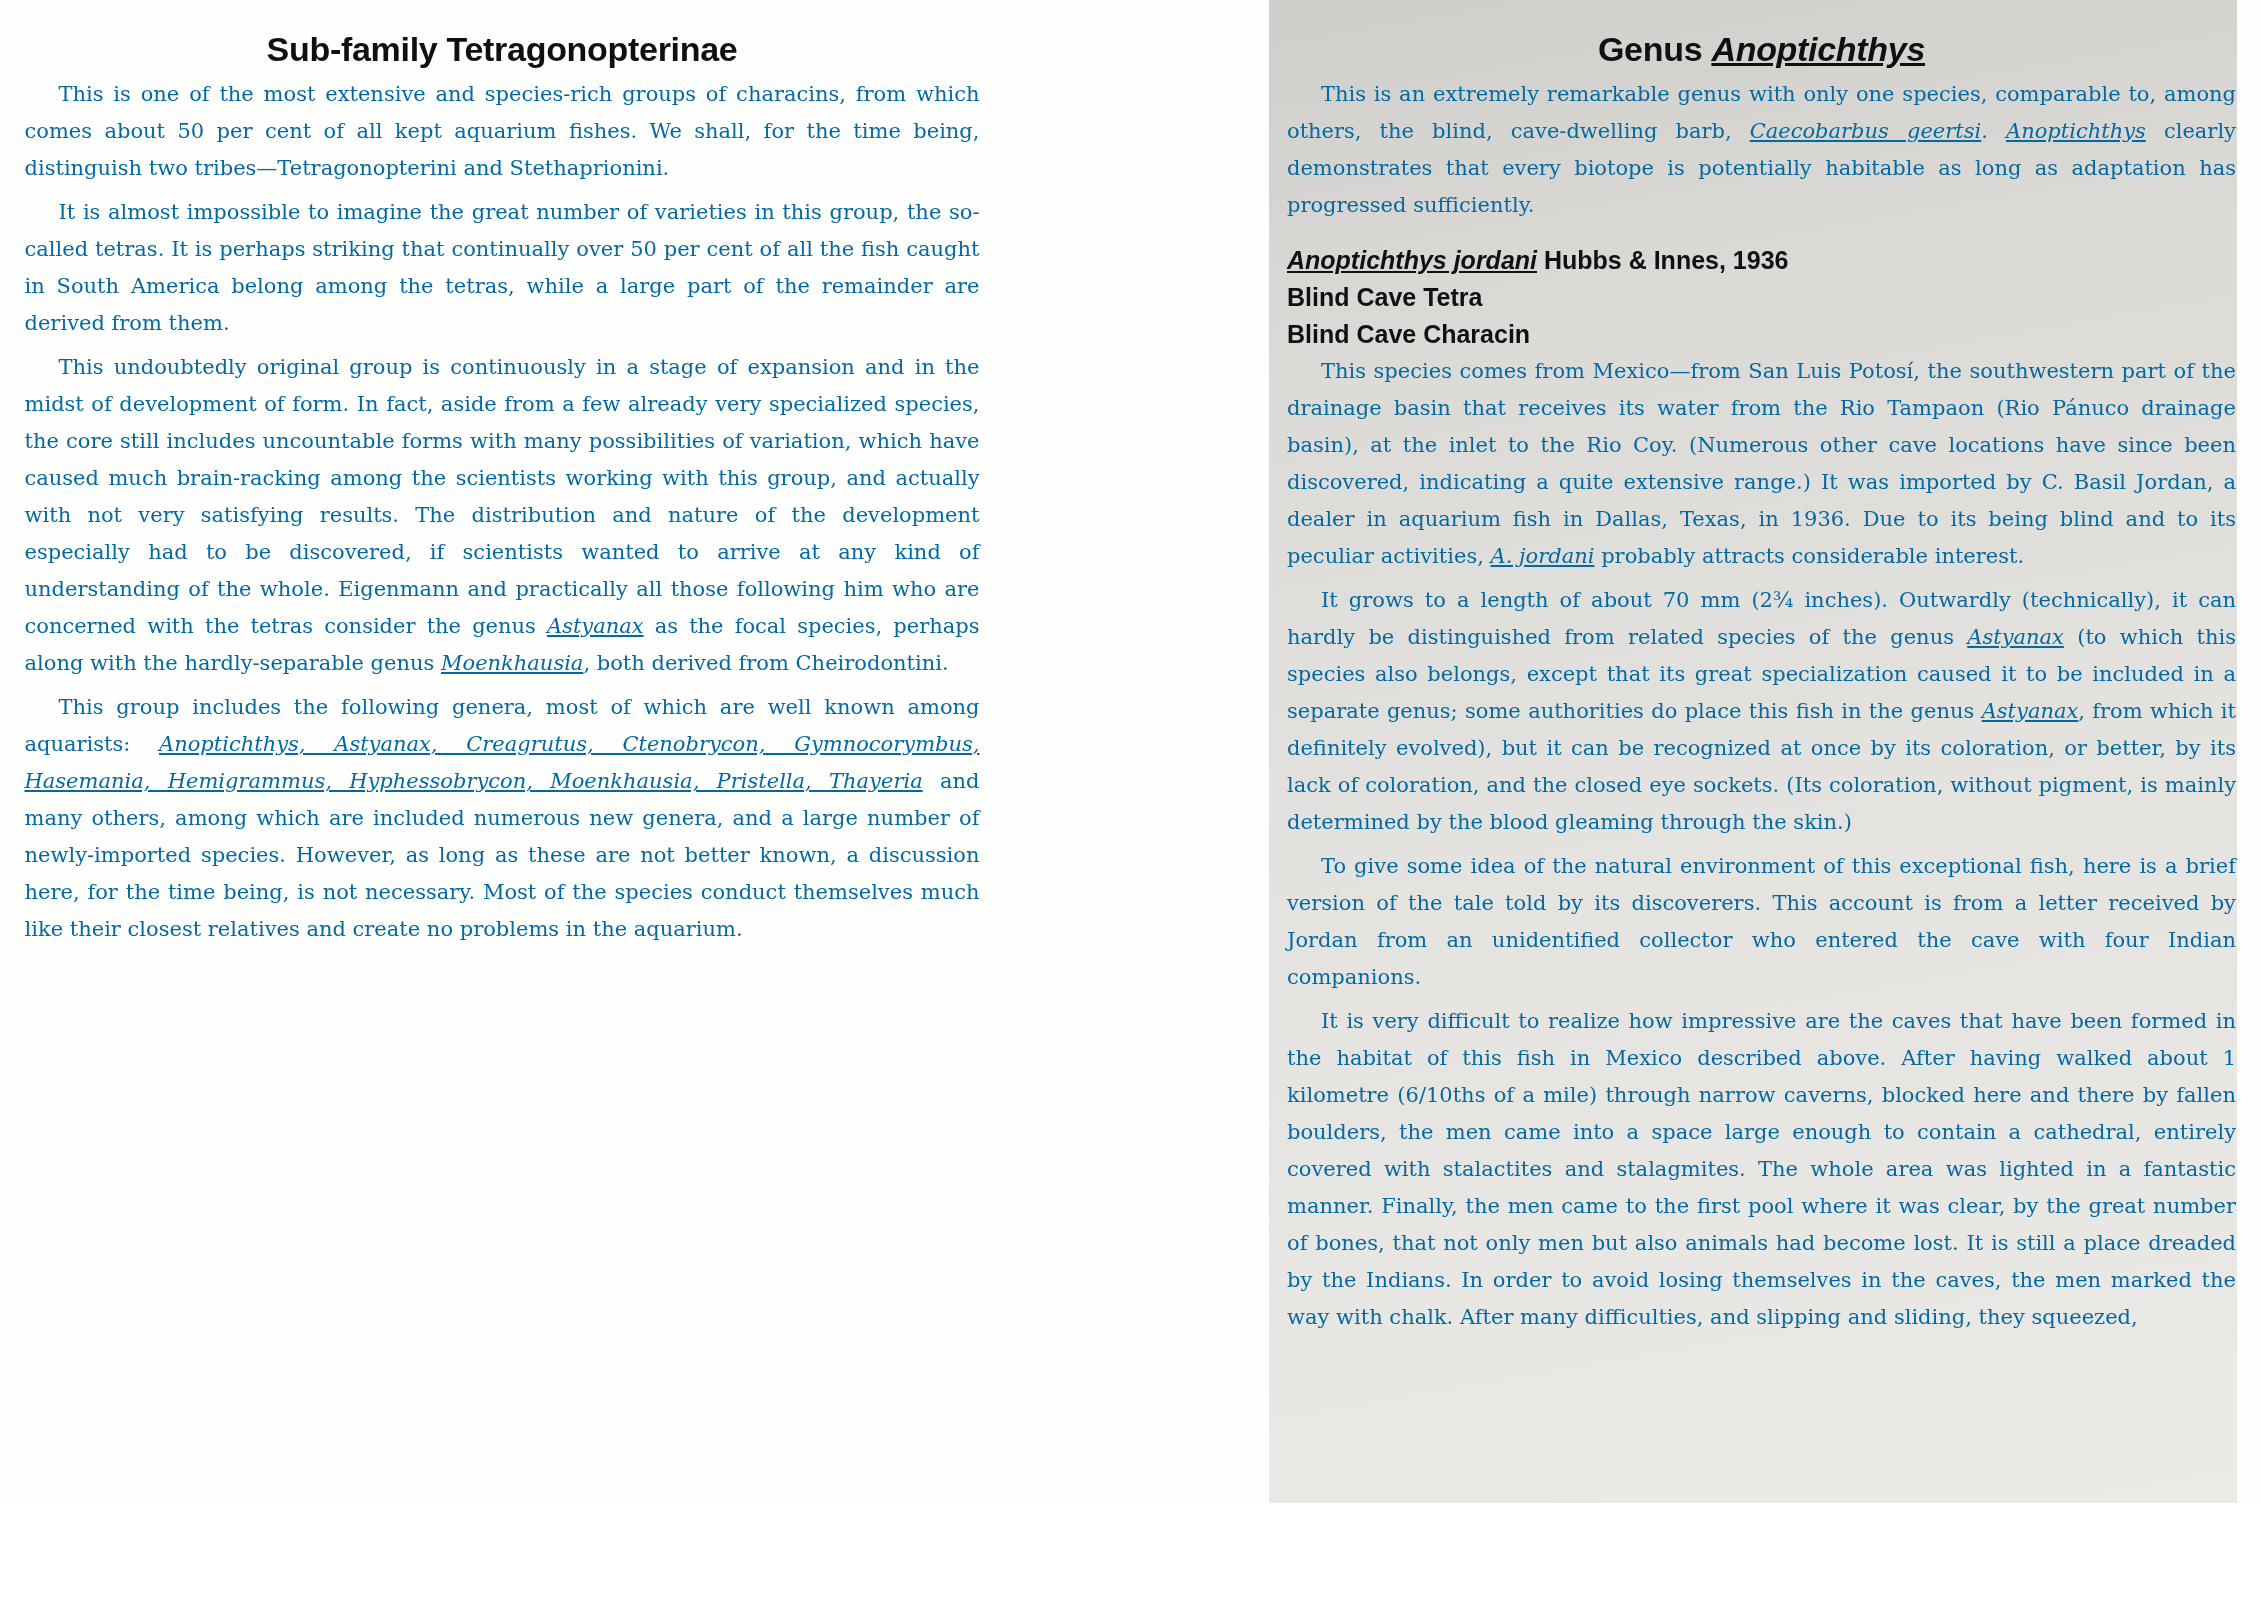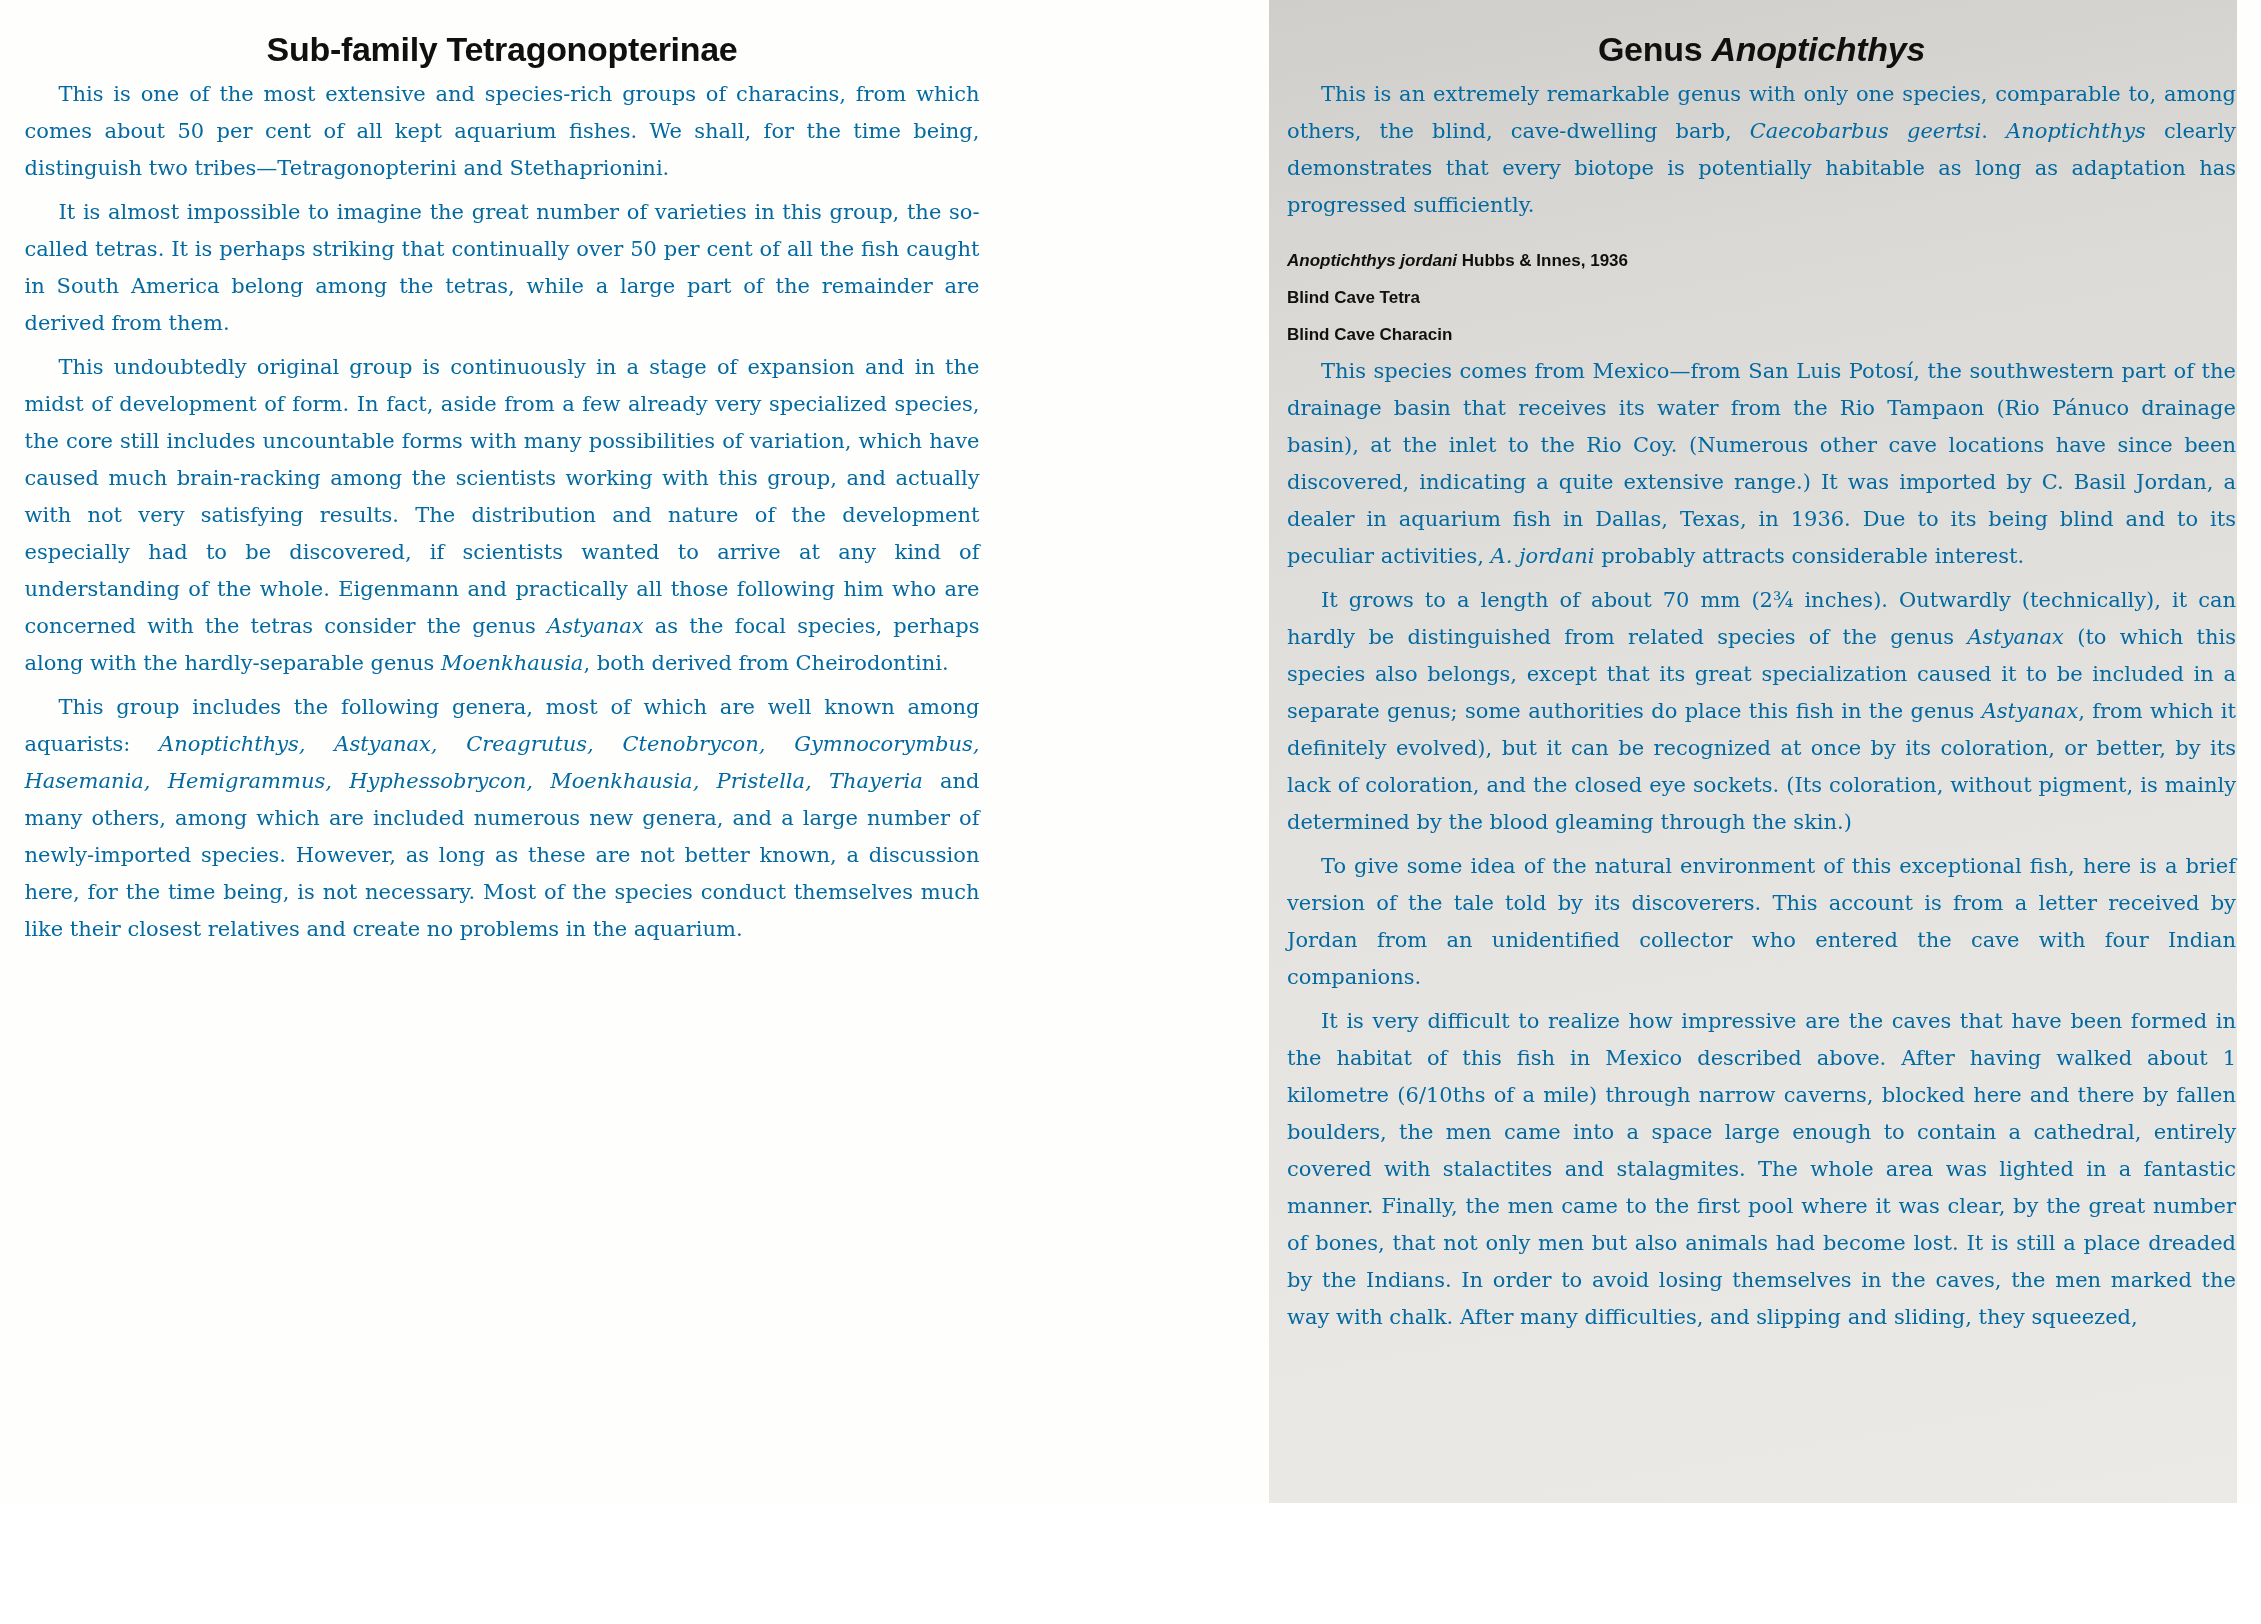--- a/index.html
+++ b/index.html
@@ -14,25 +14,25 @@
   .col-left{left:24.5px;width:955px;}
   .col-right{left:1287px;width:949px;}
   .page-heading{font-family:"Liberation Sans",sans-serif;font-weight:bold;font-size:34px;
           letter-spacing:-0.3px;text-align:center;color:#101010;margin:30px 0 0 0;line-height:39px;}
   .body-par{font-size:21px;line-height:37px;text-align:justify;color:#0369a1;
           margin:7px 0 0 0;text-indent:34px;}
   .body-par + .body-par{margin-top:7px;}
   .tribe{margin-top:34px;}
   .after-h2{margin-top:11.6px;}
   .species-block{margin-top:18px;font-family:"Liberation Sans",sans-serif;font-weight:bold;
-          font-size:17px;line-height:37px;color:#101010;}
+          font-size:25px;line-height:37px;color:#101010;}
   .no-gap{margin-top:0;}
   .small-gap{margin-top:3.5px;}
   .med-gap{margin-top:4.7px;}
-  .it{font-style:italic;}
+  .it{font-style:italic;text-decoration:underline;}
   .pageno{position:absolute;font-family:Liberation Serif, serif;font-weight:bold;
           font-size:29px;color:#6d28d9;}
   .pageno-left{left:22px;top:1570px;}
   .pageno-right{left:2190px;top:1568px;}
 </style>
 </head>
 <body>
 
 <div class="canvas">
 

